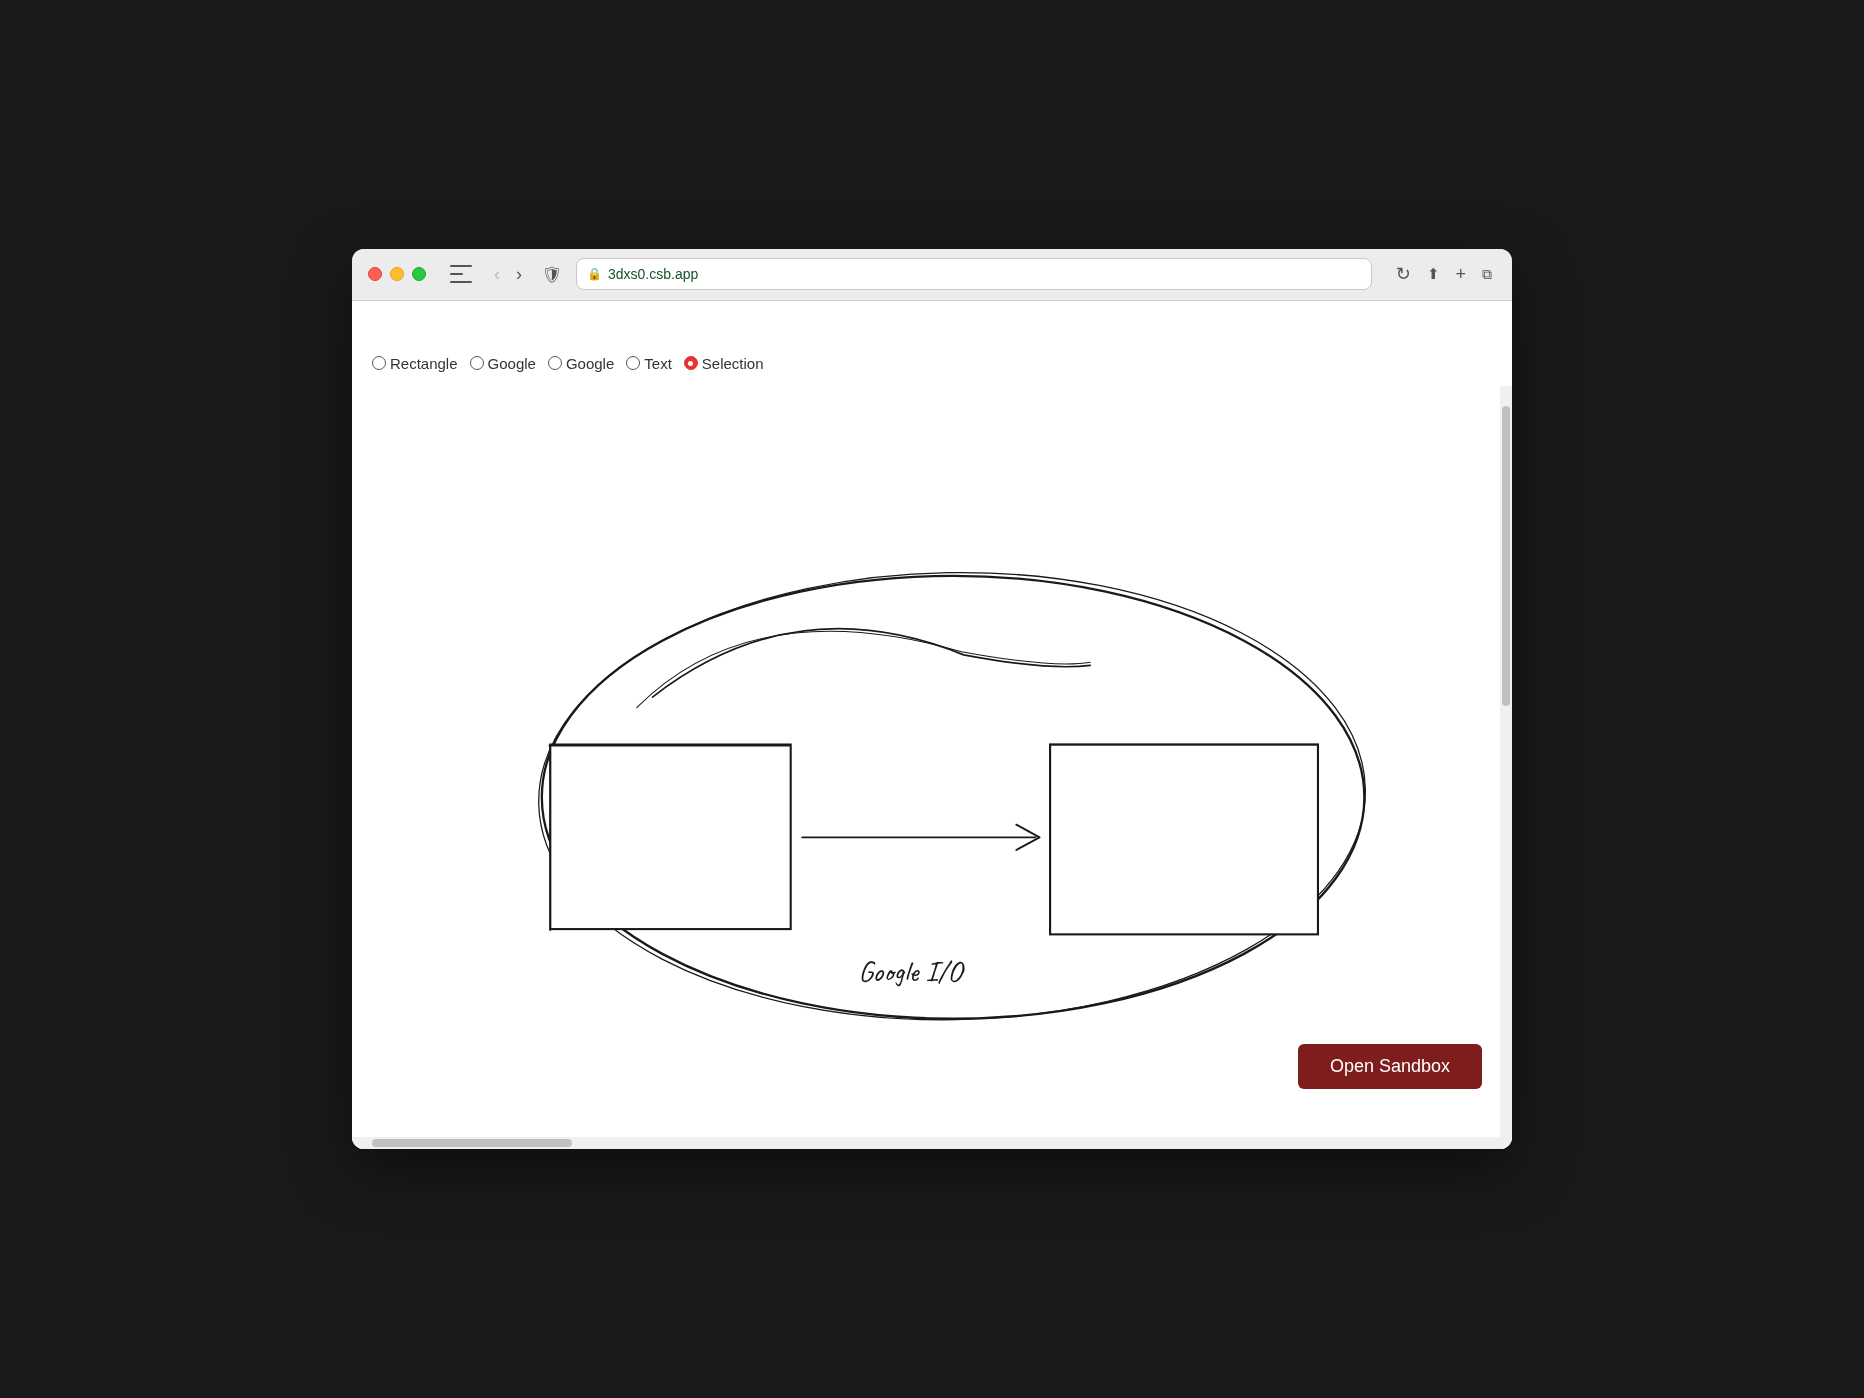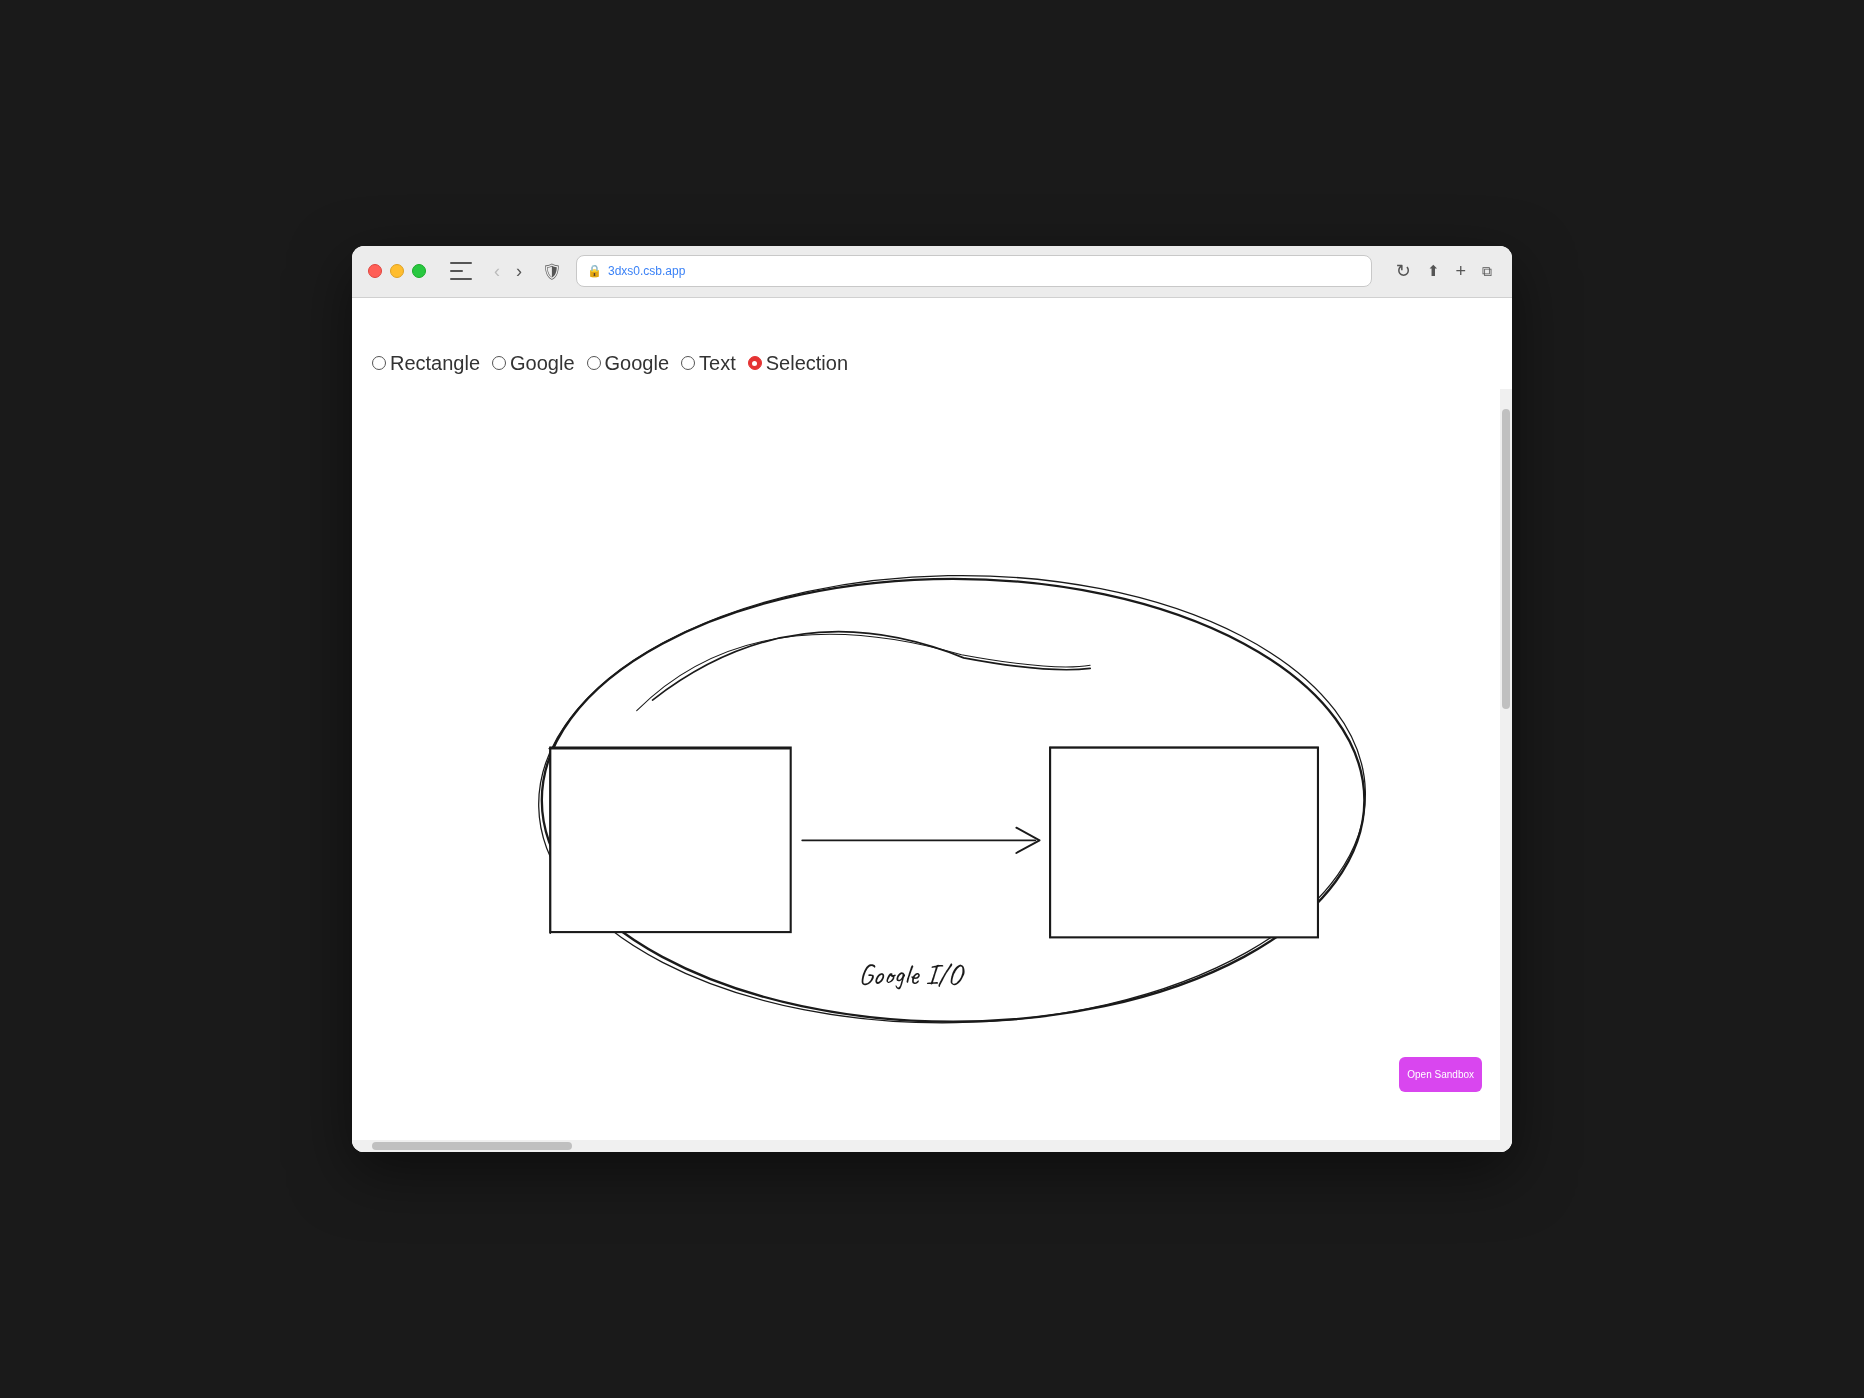--- a/index.html
+++ b/index.html
@@ -114,22 +114,22 @@
       font-size: 14px;
       color: #333;
     }
 
     .lock-icon {
       font-size: 12px;
       color: #666;
     }
 
     .address-text {
-      font-size: 12px;
-      color: #3b82f6;
+      font-size: 14px;
+      color: #14532d;
     }
 
     .toolbar-right {
       display: flex;
       gap: 8px;
       align-items: center;
       margin-left: 8px;
     }
 
     .toolbar-btn {
@@ -159,21 +159,21 @@
       align-items: center;
       gap: 4px;
       border-bottom: none;
     }
 
     .tool-option {
       display: flex;
       align-items: center;
       gap: 4px;
       cursor: pointer;
-      font-size: 20px;
+      font-size: 15px;
       color: #333;
       padding: 2px 4px;
       margin-top: 40px;
     }
 
     .tool-radio {
       width: 14px;
       height: 14px;
       border-radius: 50%;
       border: 1.5px solid #555;
@@ -207,26 +207,26 @@
     .canvas-svg {
       width: 100%;
       height: 100%;
     }
 
     
     .open-sandbox-btn {
       position: absolute;
       bottom: 60px;
       right: 30px;
-      background: #d946ef;
+      background: #7f1d1d;
       color: #ffffff;
       border: none;
       border-radius: 6px;
-      padding: 12px 8px;
-      font-size: 10px;
+      padding: 12px 32px;
+      font-size: 18px;
       cursor: pointer;
       font-family: -apple-system, BlinkMacSystemFont, 'Segoe UI', sans-serif;
     }
 
     
     .scrollbar {
       position: absolute;
       right: 0;
       top: 0;
       bottom: 0;

